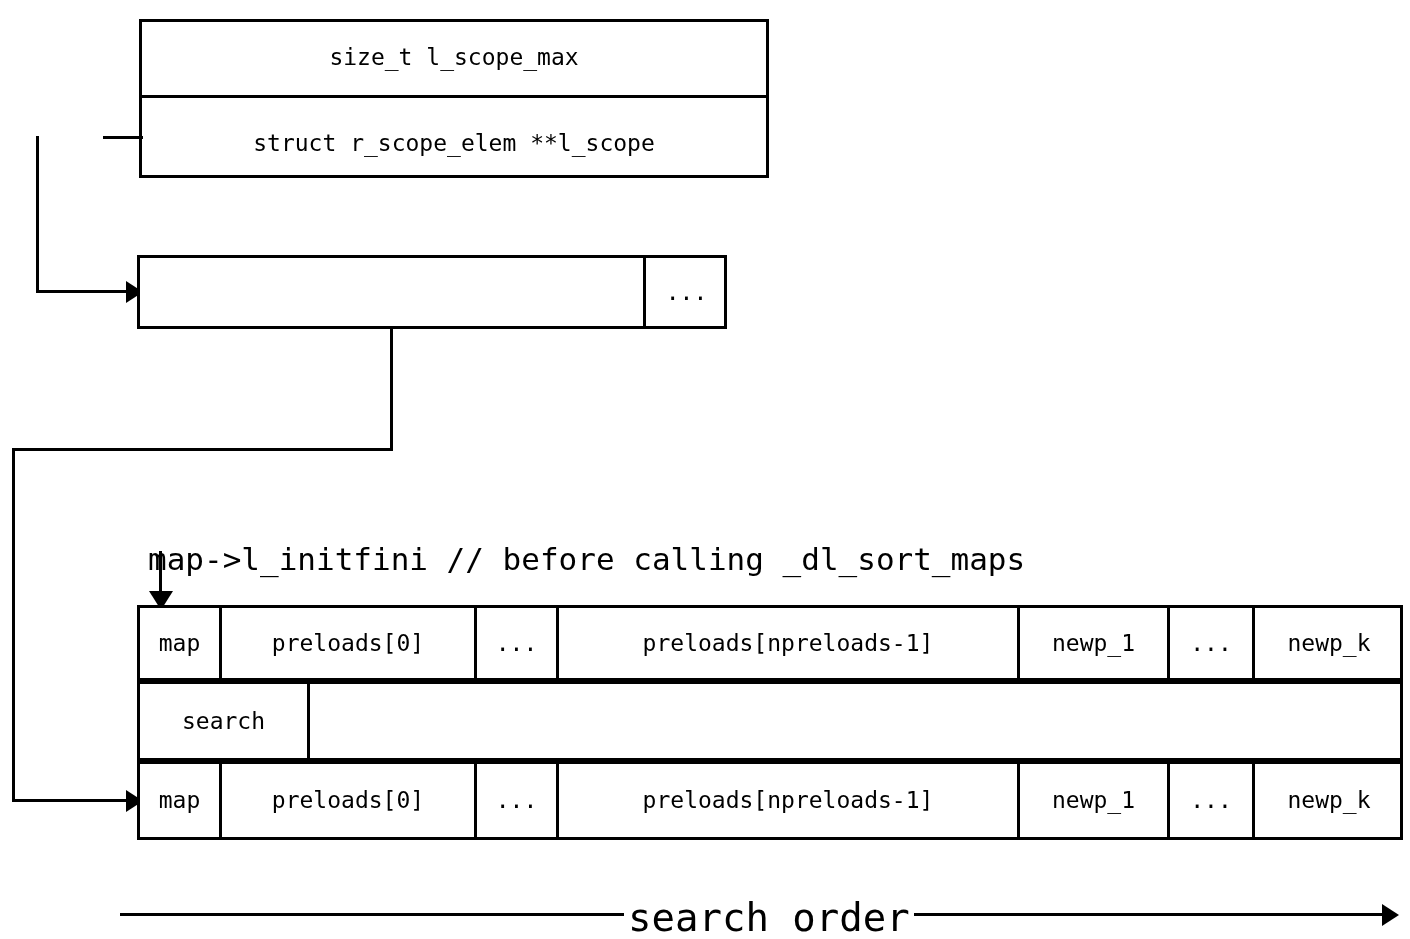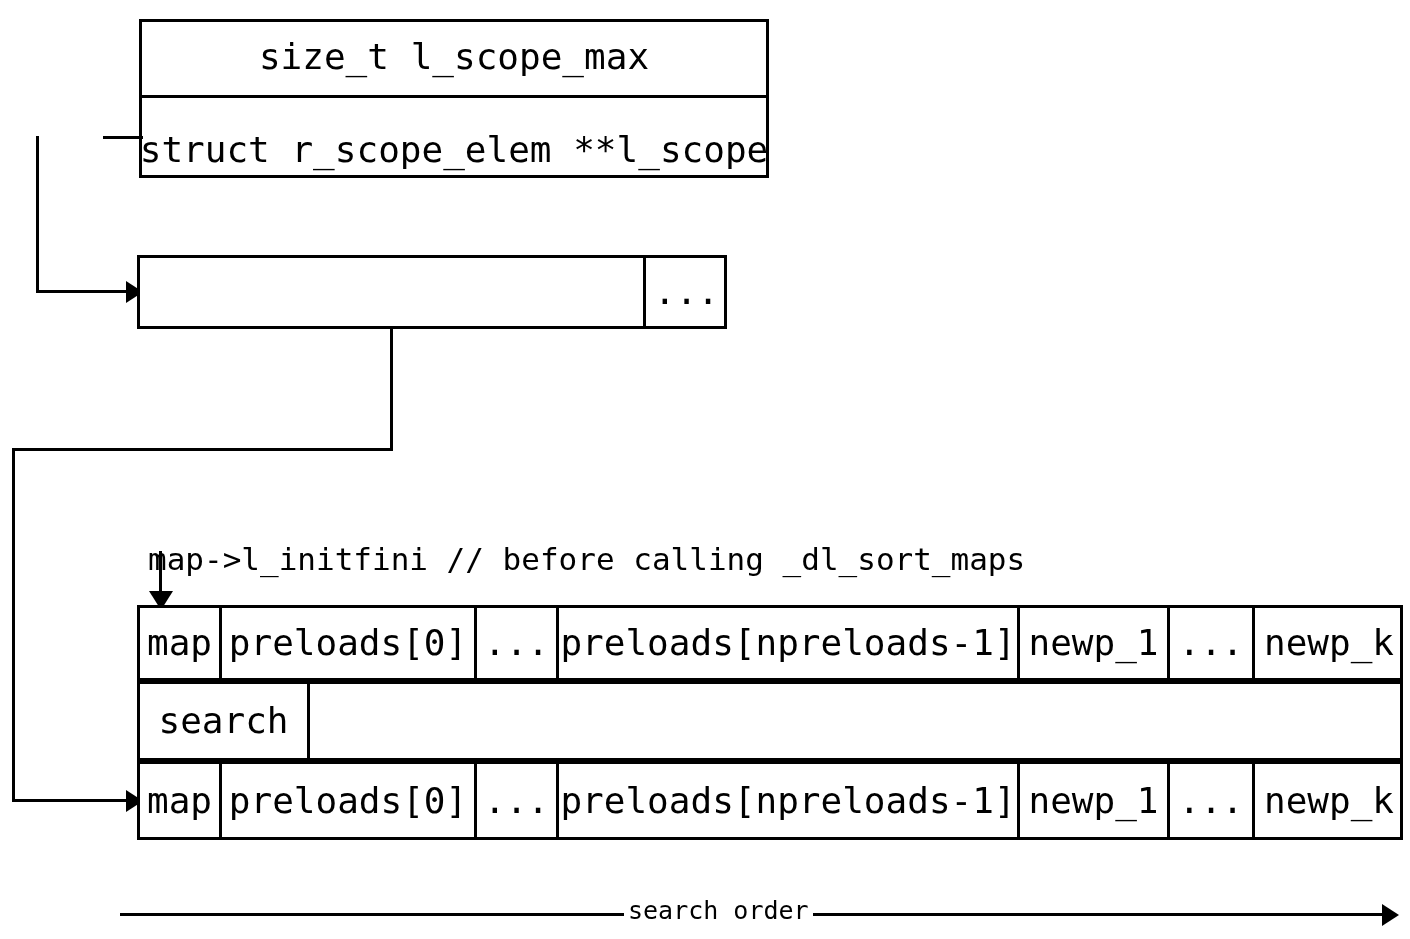--- a/index.html
+++ b/index.html
@@ -25,21 +25,21 @@
     box-sizing: border-box;
     border: 3px solid #000;
     background: #fff;
   }
   .cell {
     position: absolute;
     box-sizing: border-box;
     display: flex;
     align-items: center;
     justify-content: center;
-    font-size: 36px;
+    font-size: 23px;
     line-height: 1;
     white-space: nowrap;
     letter-spacing: 0px;
     background: transparent;
     text-align: center;
   }
   .vdiv {
     position: absolute;
     width: 3px;
     background: #000;
@@ -79,37 +79,37 @@
   
   .label {
     position: absolute;
     font-size: 31px;
     line-height: 1;
     white-space: nowrap;
     margin-top: 36px;
   }
   .caption {
     position: absolute;
-    font-size: 25px;
+    font-size: 39px;
     line-height: 1;
     white-space: nowrap;
     background: #fff;
     padding: 0 4px;
   }
 </style>
 </head>
 <body>
 
 <div id="canvas">
 
   <div class="box" style="left:139px; top:19px; width:630px; height:159px;"></div>
   <div class="hdiv" style="left:139px; top:95px; width:630px;"></div>
 
   <div class="cell" style="left:139px; top:19px; width:630px; height:76px;">size_t l_scope_max</div>
-  <div class="cell" style="left:139px; top:110px; width:630px; height:80px;">struct r_scope_elem **l_scope</div>
+  <div class="cell" style="left:139px; top:103px; width:630px; height:80px;">struct r_scope_elem **l_scope</div>
 
   <div class="hline" style="left:103px; top:136px; width:40px;"></div>
   <div class="vline" style="left:36px; top:136px; height:156px;"></div>
   <div class="hline" style="left:36px; top:290px; width:96px;"></div>
   <div class="arrow-right" style="left:126px; top:281px;"></div>
 
   <div class="box" style="left:137px; top:255px; width:590px; height:74px;"></div>
   <div class="vdiv" style="left:643px; top:255px; height:74px;"></div>
 
   <div class="cell" style="left:646px; top:255px; width:81px; height:74px;">...</div>

